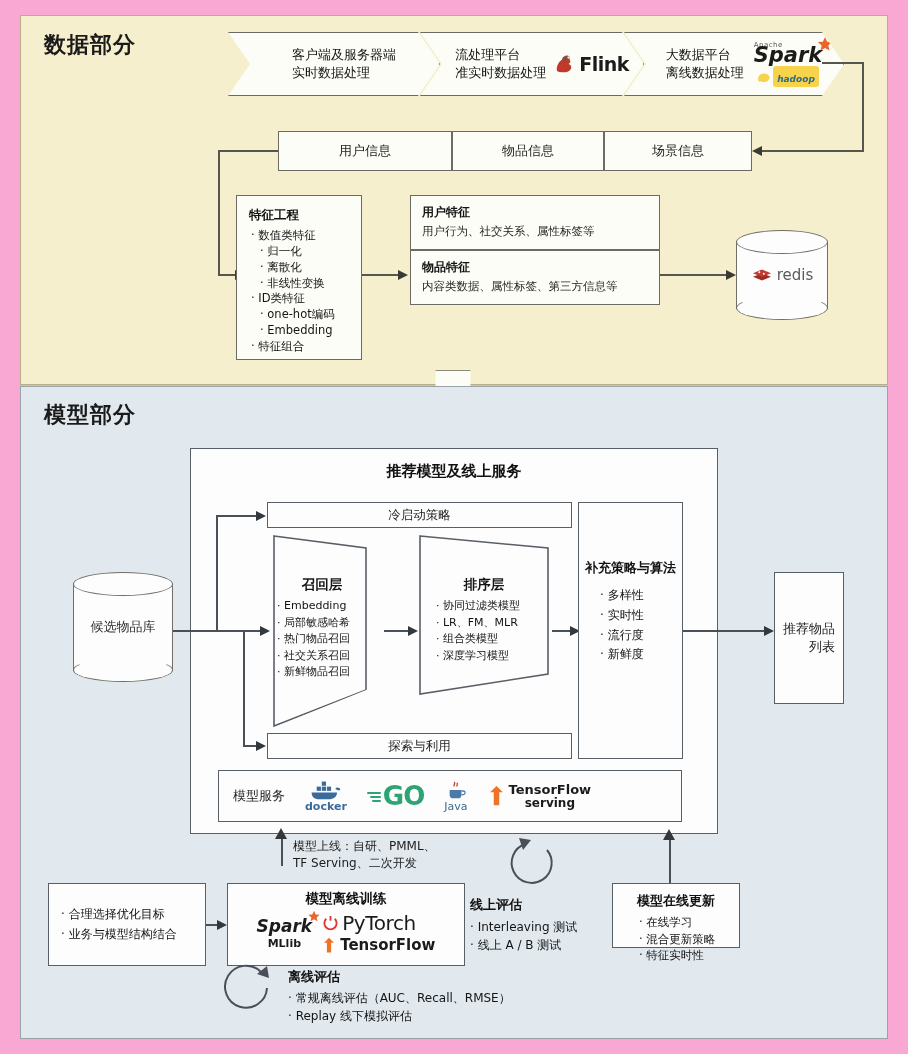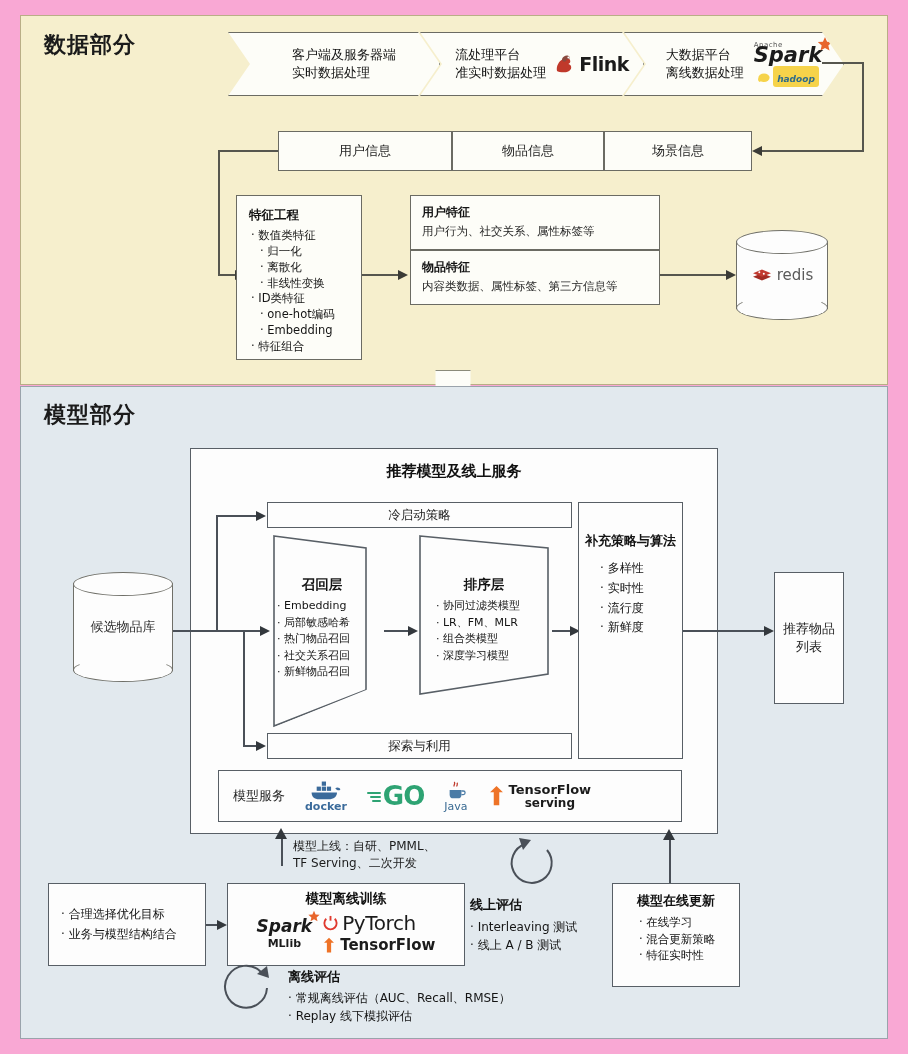--- a/index.html
+++ b/index.html
@@ -8,21 +8,21 @@
   .abs{position:absolute;box-sizing:border-box;}
 
   
   .panel-data{left:20px;top:15px;width:868px;height:370px;background:#f6efcd;border:1px solid #b9ae86;}
   .panel-model{left:20px;top:386px;width:868px;height:653px;background:#e2e9ee;border:1px solid #9aa3ab;}
   .panel-title{font-size:22px;font-weight:bold;color:#1b1b1b;letter-spacing:1px;}
 
   
   .box{background:#fdfdf8;border:1.6px solid #6b6b63;}
   .box-blue{background:#fdfdfd;border:1.6px solid #585f66;}
-  .ctr{display:flex;align-items:center;justify-content:center;text-align:center;}
+  .ctr{display:flex;align-items:center;justify-content:center;text-align:right;}
   .col{display:flex;flex-direction:column;}
 
   .ttl{font-weight:bold;color:#141414;}
   .bul{color:#141414;white-space:nowrap;}
   .sm{font-size:12.5px;}
 
   
   .chev{position:absolute;height:62px;background:#fdfdf8;
         border:1.6px solid #6b6b63;
         clip-path:polygon(0 0, calc(100% - 22px) 0, 100% 50%, calc(100% - 22px) 100%, 0 100%, 22px 50%);}
@@ -235,21 +235,21 @@
       <div>· 协同过滤类模型</div>
       <div>· LR、FM、MLR</div>
       <div>· 组合类模型</div>
       <div>· 深度学习模型</div>
     </div>
   </div>
 
   <div class="lnb" style="left:552px;top:630px;width:20px;height:2px;"></div>
   <div class="ah ah-rb" style="left:570px;top:625.5px;"></div>
 
-  <div class="abs box-blue col" style="left:578px;top:502px;width:105px;height:257px;padding-top:29px;">
+  <div class="abs box-blue col" style="left:578px;top:502px;width:105px;height:257px;padding-top:56px;">
     <div class="ttl" style="font-size:13px;text-align:center;margin-bottom:9px;">补充策略与算法</div>
     <div class="bul" style="font-size:12px;line-height:1.65;padding-left:21px;">
       <div>· 多样性</div>
       <div>· 实时性</div>
       <div>· 流行度</div>
       <div>· 新鲜度</div>
     </div>
   </div>
 
   <div class="cyl" style="left:73px;top:572px;width:100px;height:110px;">
@@ -389,21 +389,21 @@
     <path d="M14 2 L26 4 L18 14 Z" fill="#4a5058"></path>
   </svg>
   <div class="abs" style="left:470px;top:896px;">
     <div style="font-size:13px;font-weight:bold;color:#111;">线上评估</div>
     <div class="bul" style="font-size:12px;line-height:1.5;margin-top:4px;">
       <div>· Interleaving 测试</div>
       <div>· 线上 A / B 测试</div>
     </div>
   </div>
 
-  <div class="abs box-blue col" style="left:612px;top:883px;width:128px;height:104px;padding-top:8px;">
+  <div class="abs box-blue col" style="left:612px;top:883px;width:128px;height:65px;padding-top:8px;">
     <div style="text-align:center;font-size:13px;font-weight:bold;color:#111;">模型在线更新</div>
     <div class="bul" style="font-size:11.5px;line-height:1.45;padding-left:26px;margin-top:4px;">
       <div>· 在线学习</div>
       <div>· 混合更新策略</div>
       <div>· 特征实时性</div>
     </div>
   </div>
   <div class="lnb" style="left:669px;top:840px;width:2px;height:43px;"></div>
   <div class="ah ah-u" style="left:663px;top:829px;"></div>
 

